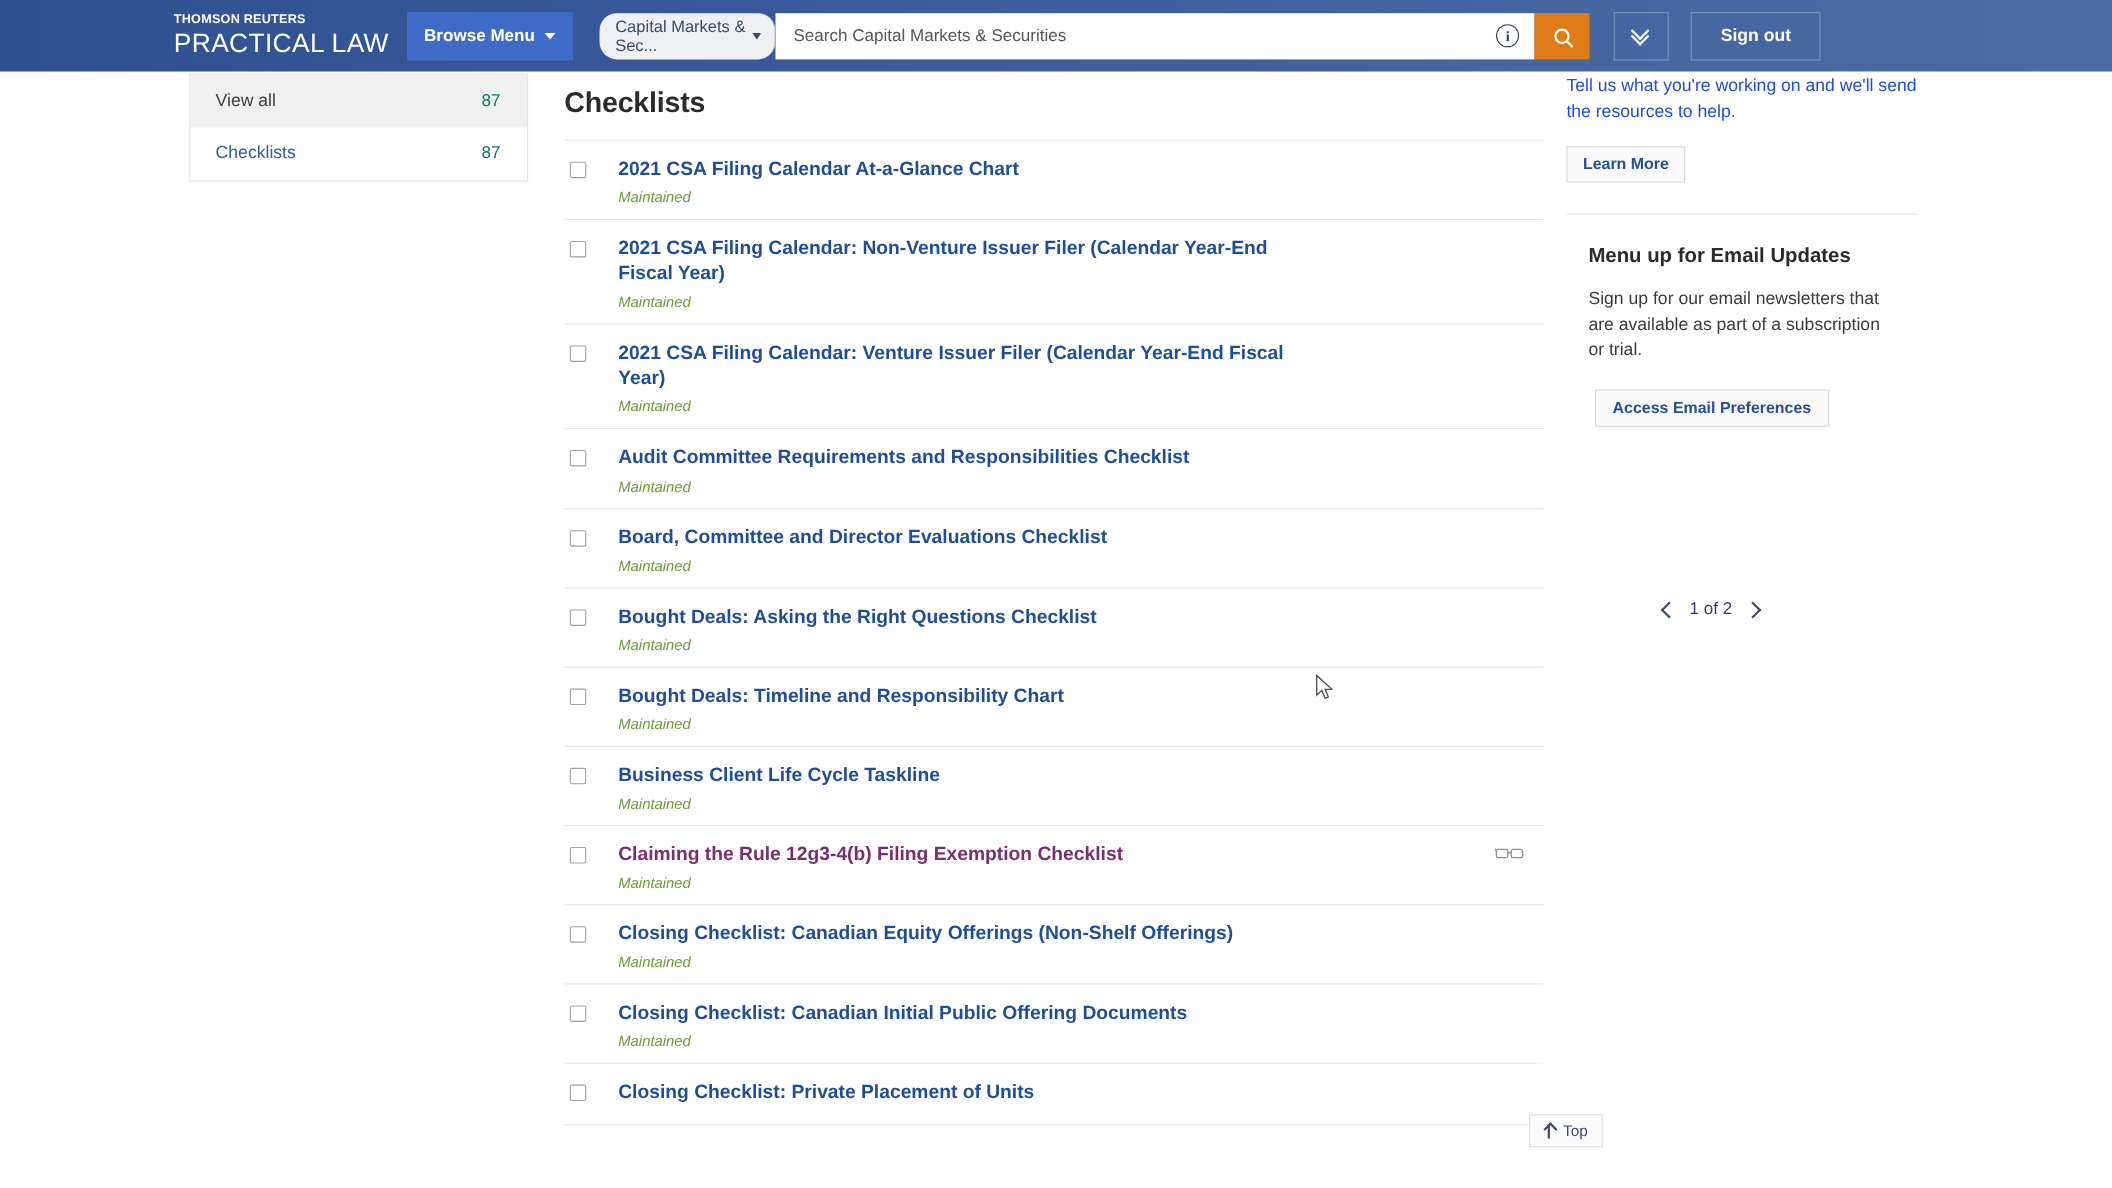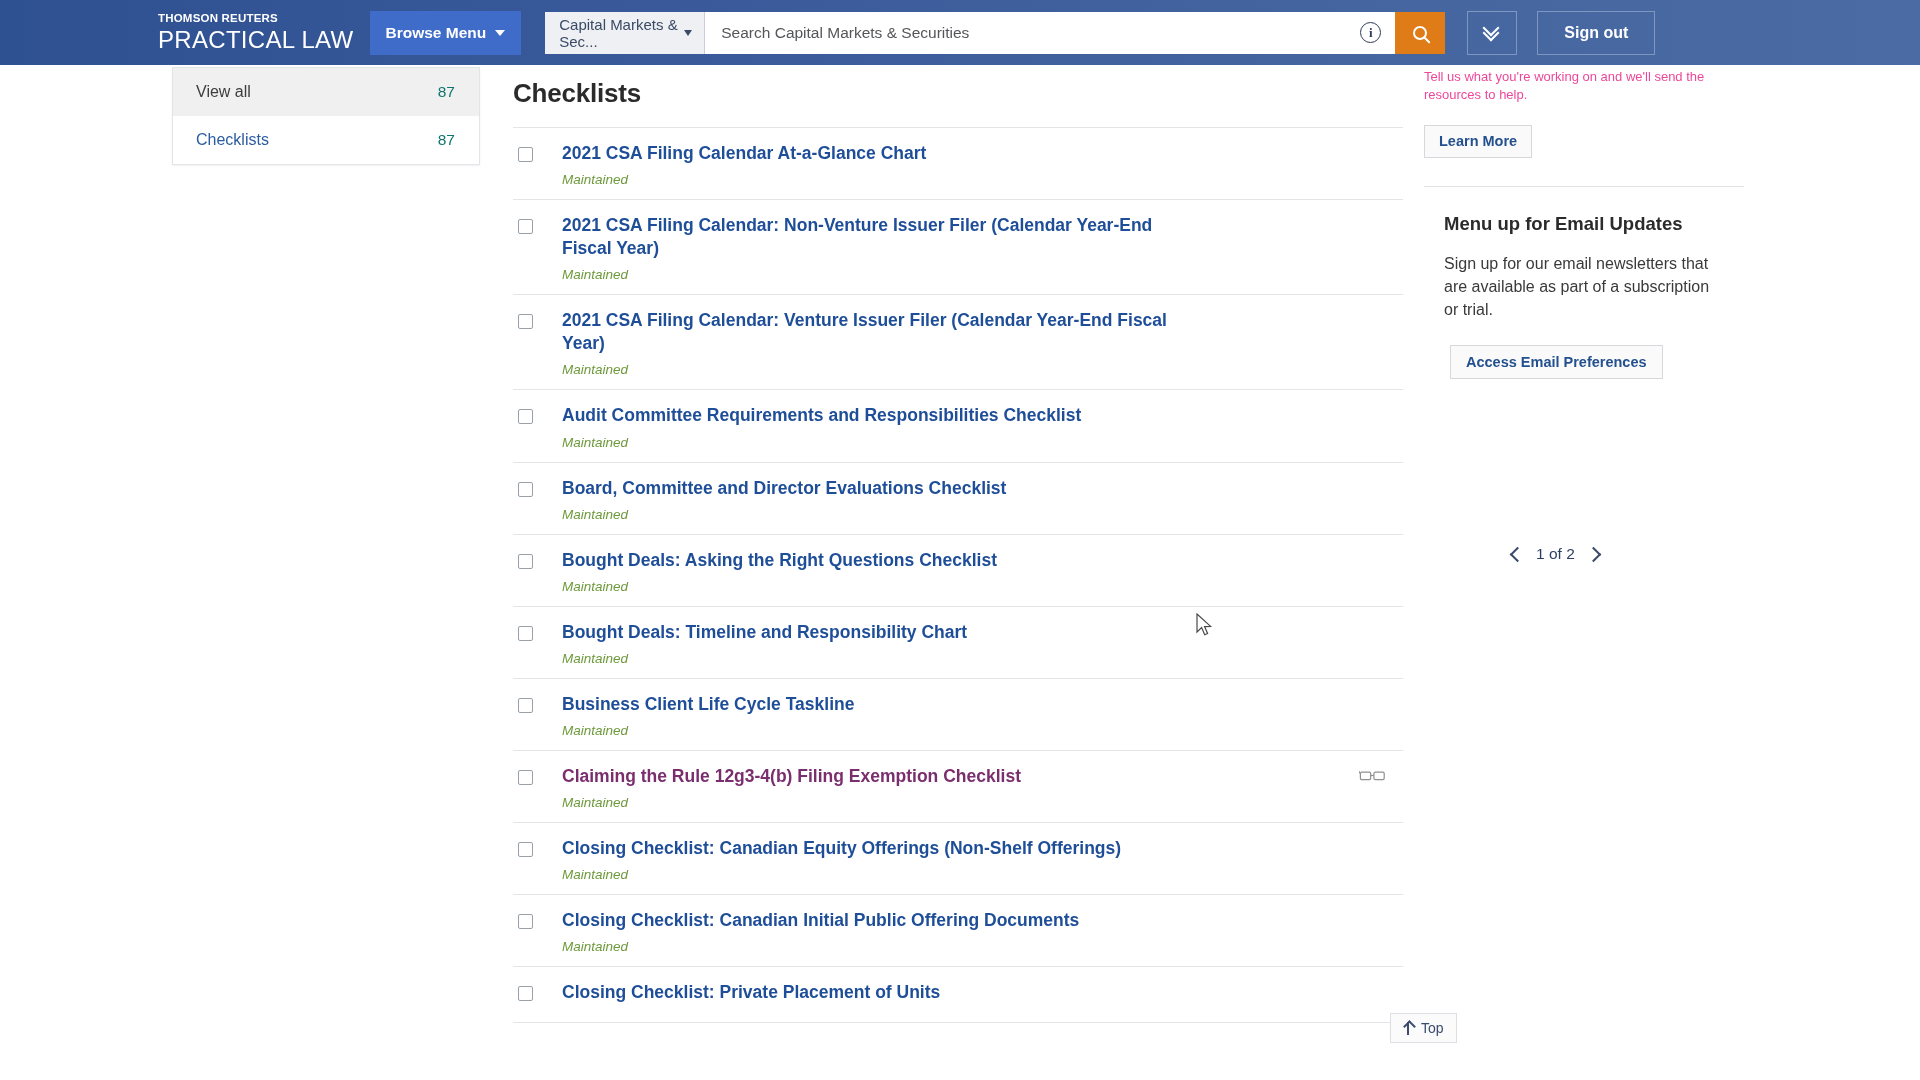--- a/index.html
+++ b/index.html
@@ -60,20 +60,21 @@
   }
   .search-scope {
     background: #eef0f3;
     height: 42px; width: 160px;
     display: flex; align-items: center; justify-content: space-between;
     padding: 0 12px 0 14px;
     color: #3a4a66;
     font-size: 15px;
     cursor: pointer;
     border-right: 1px solid #c9cfd8;
+    border-radius: 16px;
   }
   .caret-down-dark {
     width: 0; height: 0;
     border-left: 4.5px solid transparent;
     border-right: 4.5px solid transparent;
     border-top: 6px solid #3a4a66;
     display: inline-block;
     margin-left: 6px;
   }
   .search-field {
@@ -234,22 +235,22 @@
     opacity: .65;
   }
 
   
   .rail {
     position: absolute;
     left: 1424px; top: 68px;
     width: 320px;
   }
   .rail-text {
-    font-size: 13px;
-    color: #ec4899;
+    font-size: 16px;
+    color: #1d4ed8;
     line-height: 1.42;
     margin: 0;
   }
   .rail-btn {
     margin-top: 20px;
     display: inline-flex; align-items: center; justify-content: center;
     height: 33px; padding: 0 14px;
     border: 1px solid #d6d8dc;
     background: #fafafa;
     color: #23508f;

